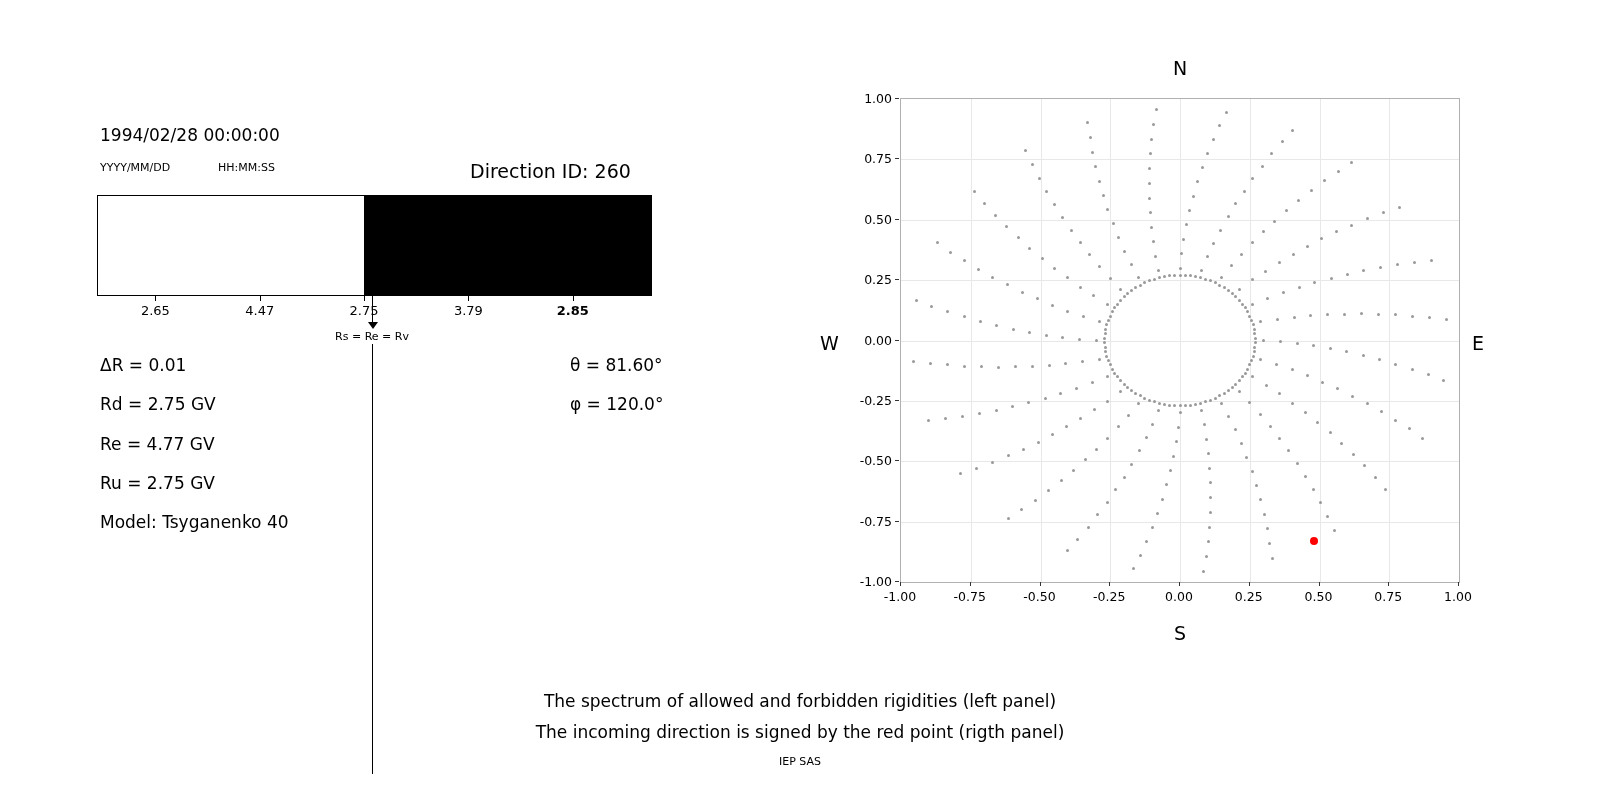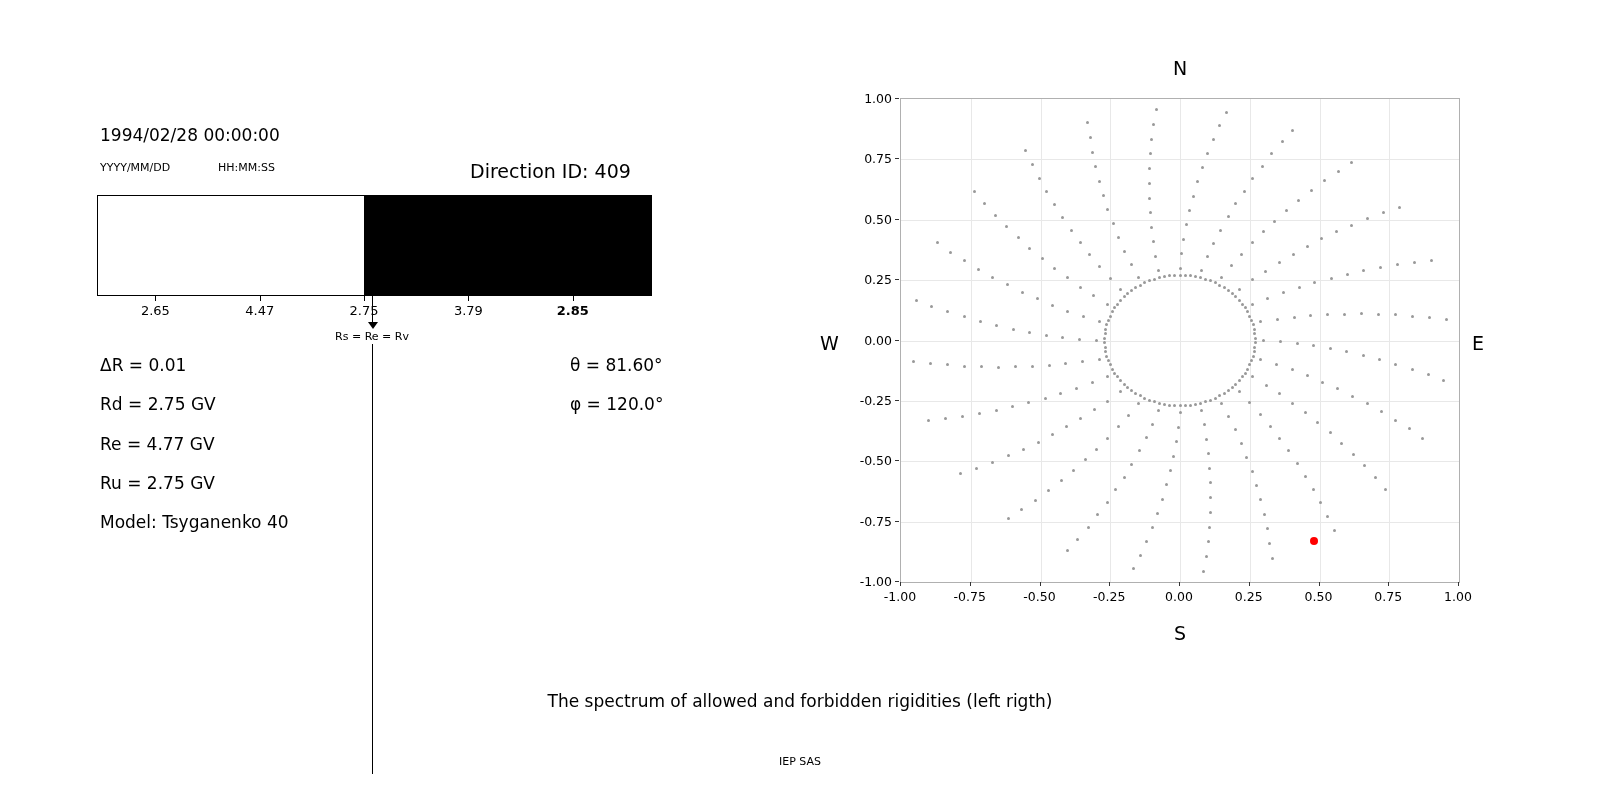--- a/index.html
+++ b/index.html
@@ -200,21 +200,21 @@
   }
 </style>
 </head>
 <body>
 
 <div class="panel" id="left-panel">
 
   <div class="info-line" id="datetime">1994/02/28 00:00:00</div>
   <div class="info-line" id="fmt-date">YYYY/MM/DD</div>
   <div class="info-line" id="fmt-time">HH:MM:SS</div>
-  <div class="info-line" id="direction-id">Direction ID: 409</div>
+  <div class="info-line" id="direction-id">Direction ID: 260</div>
 
   <div id="spectrum-wrap">
       <div class="spectrum-seg" style="left: 0px; width: 266.066px; background: rgb(255, 255, 255);"></div>
       <div class="spectrum-seg" style="left: 266.066px; width: 286.934px; background: rgb(0, 0, 0);"></div>
     </div>
   <div id="spec-axis">
       <div class="spec-tick" style="left: 58.3868px;"></div>
       <div class="spec-tick-label" style="left: 58.3868px;">2.65</div>
       <div class="spec-tick" style="left: 162.726px;"></div>
       <div class="spec-tick-label" style="left: 162.726px;">4.47</div>
@@ -671,15 +671,16 @@
     <div class="tick-y-label" style="left: 82px; width: 50px; top: 279.125px;">0.25</div>
     <div class="tick-mark-y" style="left: 135px; top: 218.75px;"></div>
     <div class="tick-y-label" style="left: 82px; width: 50px; top: 218.75px;">0.50</div>
     <div class="tick-mark-y" style="left: 135px; top: 158.375px;"></div>
     <div class="tick-y-label" style="left: 82px; width: 50px; top: 158.375px;">0.75</div>
     <div class="tick-mark-y" style="left: 135px; top: 98px;"></div>
     <div class="tick-y-label" style="left: 82px; width: 50px; top: 98px;">1.00</div>
   </div>
 
 <div id="caption">
-  <div>The spectrum of allowed and forbidden rigidities (left rigth)</div>
+  <div>The spectrum of allowed and forbidden rigidities (left panel)</div>
+  <div>The incoming direction is signed by the red point (rigth panel)</div>
 </div>
 <div id="footer">IEP SAS</div>
 
 </body></html>

